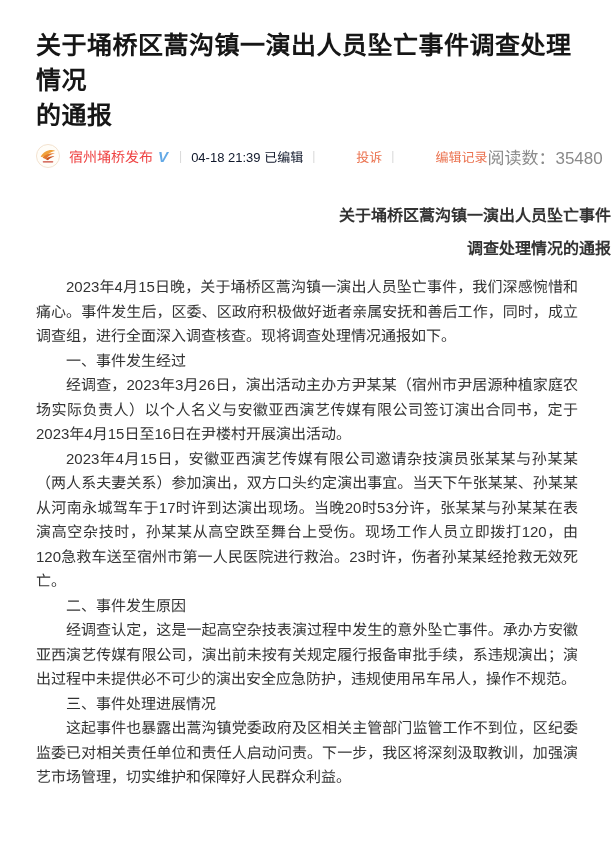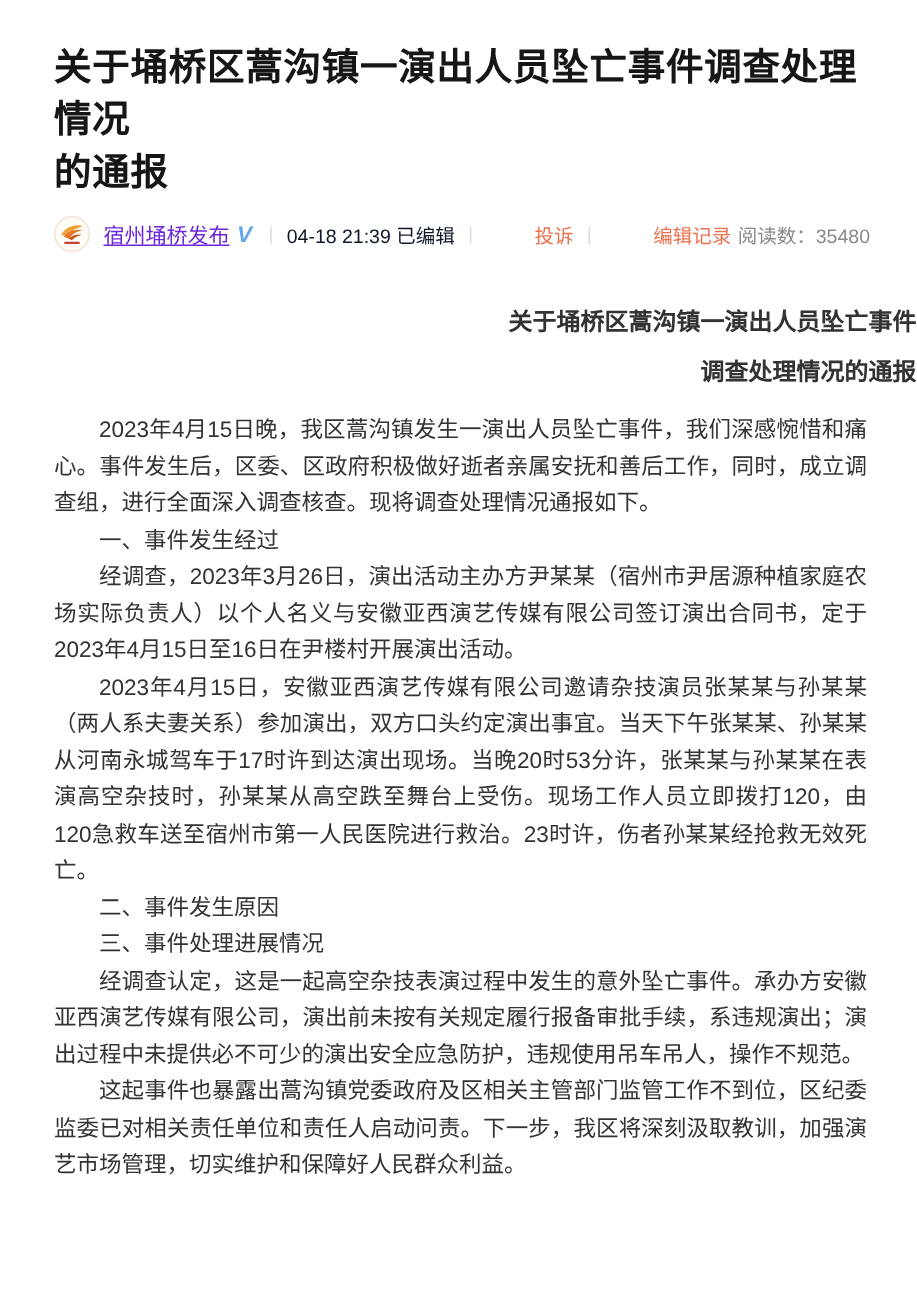--- a/index.html
+++ b/index.html
@@ -26,29 +26,29 @@
     font-size: 13px; color: #858585;
     white-space: nowrap;
   }
   .avatar {
     width: 24px; height: 24px; border-radius: 50%;
     border: 1px solid #f3e2cf; background: #fffdf8;
     margin-right: 9px; flex: 0 0 auto;
     display: flex; align-items: center; justify-content: center;
     overflow: hidden; cursor: pointer;
   }
-  .author-name { font-size: 14px; color: #6d28d9; margin-right: 5px; cursor: pointer; text-decoration: underline; }
+  .author-name { font-size: 14px; color: #ef4444; margin-right: 5px; cursor: pointer; }
   .v-badge {
     color: #63a9e6; font-weight: 700; font-style: italic;
     font-size: 15px; margin-right: 2px;
   }
   .sep { color: #d9d9d9; margin: 0 9px; font-size: 12px; }
   .meta-time { color: #0f172a; }
   .bar-link { color: #eb7350; text-decoration: none; cursor: pointer; margin-left: 32px; }
-  .read-count { margin-left: auto; color: #8a8a8a; font-size: 13px; }
+  .read-count { margin-left: auto; color: #8a8a8a; font-size: 17px; }
 
   
   .article-title {
     margin-top: 30px;
     text-align: right; font-weight: 700;
     font-size: 16px; line-height: 33px; color: #333333;
   }
   .article-title .atl { display: block; }
 
   .article-body {
@@ -89,25 +89,25 @@
     <span class="read-count">阅读数：35480</span>
   </div>
 
   <div class="article">
     <div class="article-title">
       <span class="atl">关于埇桥区蒿沟镇一演出人员坠亡事件</span>
       <span class="atl">调查处理情况的通报</span>
     </div>
 
     <div class="article-body">
-      <p>2023年4月15日晚，我区蒿沟镇发生一演出人员坠亡事件，我们深感惋惜和痛心。事件发生后，区委、区政府积极做好逝者亲属安抚和善后工作，同时，成立调查组，进行全面深入调查核查。现将调查处理情况通报如下。</p>
+      <p>2023年4月15日晚，关于埇桥区蒿沟镇一演出人员坠亡事件，我们深感惋惜和痛心。事件发生后，区委、区政府积极做好逝者亲属安抚和善后工作，同时，成立调查组，进行全面深入调查核查。现将调查处理情况通报如下。</p>
       <p>一、事件发生经过</p>
       <p>经调查，2023年3月26日，演出活动主办方尹某某（宿州市尹居源种植家庭农场实际负责人）以个人名义与安徽亚西演艺传媒有限公司签订演出合同书，定于2023年4月15日至16日在尹楼村开展演出活动。</p>
       <p>2023年4月15日，安徽亚西演艺传媒有限公司邀请杂技演员张某某与孙某某（两人系夫妻关系）参加演出，双方口头约定演出事宜。当天下午张某某、孙某某从河南永城驾车于17时许到达演出现场。当晚20时53分许，张某某与孙某某在表演高空杂技时，孙某某从高空跌至舞台上受伤。现场工作人员立即拨打120，由120急救车送至宿州市第一人民医院进行救治。23时许，伤者孙某某经抢救无效死亡。</p>
       <p>二、事件发生原因</p>
+      <p>经调查认定，这是一起高空杂技表演过程中发生的意外坠亡事件。承办方安徽亚西演艺传媒有限公司，演出前未按有关规定履行报备审批手续，系违规演出；演出过程中未提供必不可少的演出安全应急防护，违规使用吊车吊人，操作不规范。</p>
       <p>三、事件处理进展情况</p>
-      <p>经调查认定，这是一起高空杂技表演过程中发生的意外坠亡事件。承办方安徽亚西演艺传媒有限公司，演出前未按有关规定履行报备审批手续，系违规演出；演出过程中未提供必不可少的演出安全应急防护，违规使用吊车吊人，操作不规范。</p>
       <p>这起事件也暴露出蒿沟镇党委政府及区相关主管部门监管工作不到位，区纪委监委已对相关责任单位和责任人启动问责。下一步，我区将深刻汲取教训，加强演艺市场管理，切实维护和保障好人民群众利益。</p>
     </div>
 
   </div>
 
 </div>
 
 </body></html>

